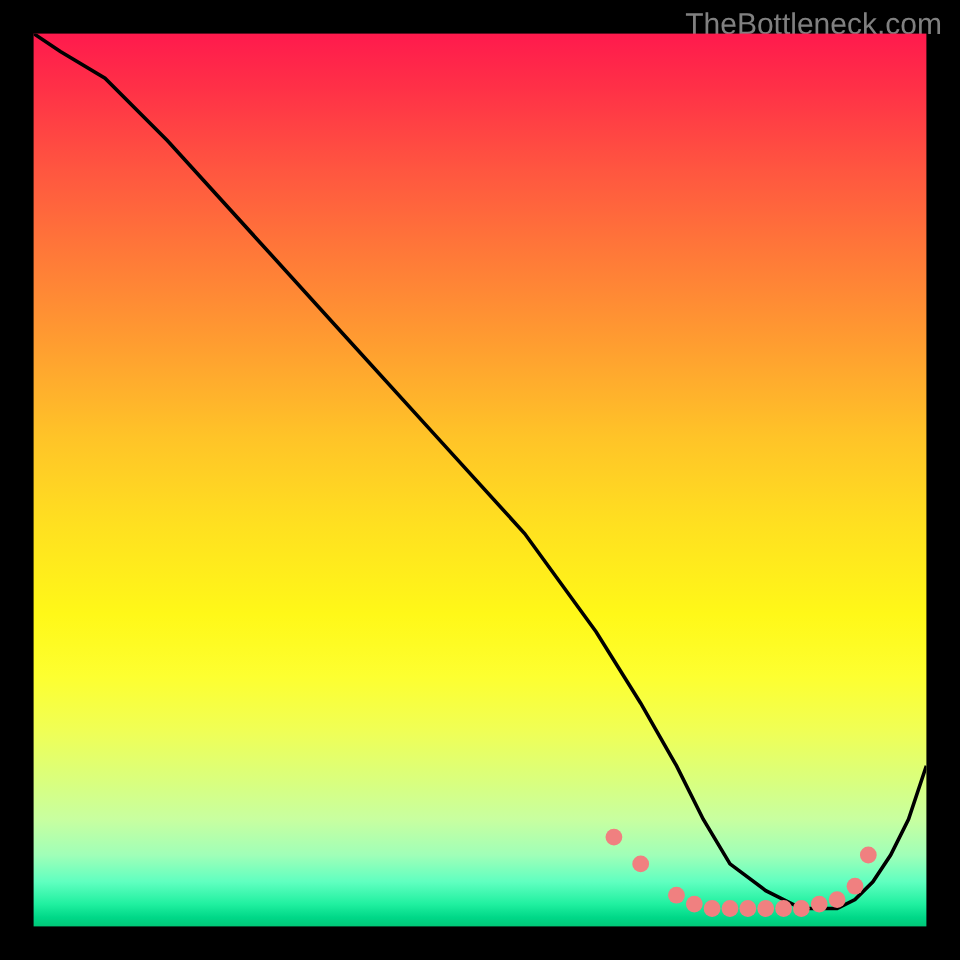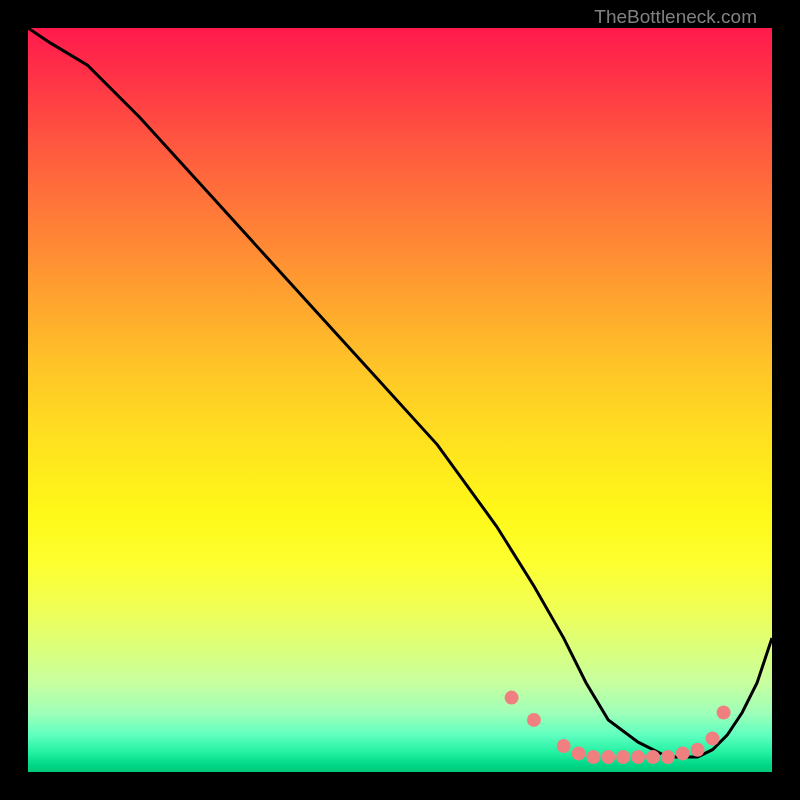--- a/index.html
+++ b/index.html
@@ -52,23 +52,23 @@
   .curve-svg {
     position: absolute;
     left: 0;
     top: 0;
     width: 100%;
     height: 100%;
   }
   .watermark {
     position: absolute;
     top: 6px;
-    right: 43px;
+    right: 15px;
     color: #808080;
-    font-size: 19px;
+    font-size: 25px;
     font-family: Arial, sans-serif;
     text-align: right;
   }
 </style>
 </head>
 <body>
 
 <div class="container">
   <div class="watermark">TheBottleneck.com</div>
   <div class="plot-area">

